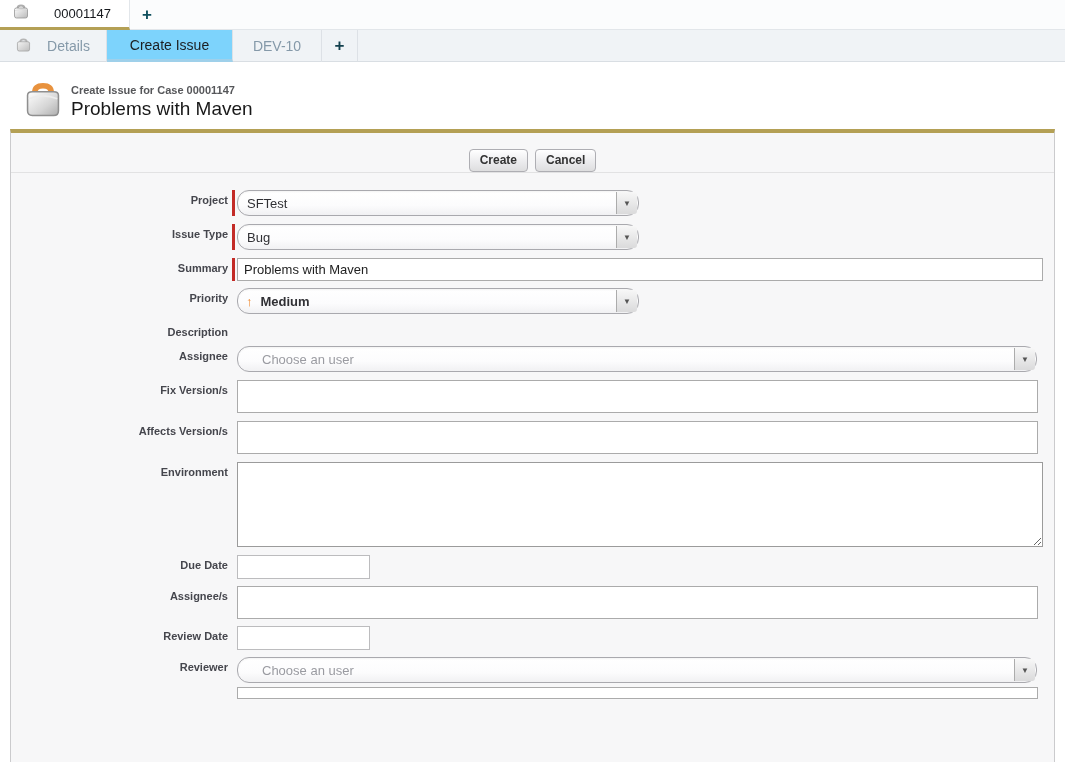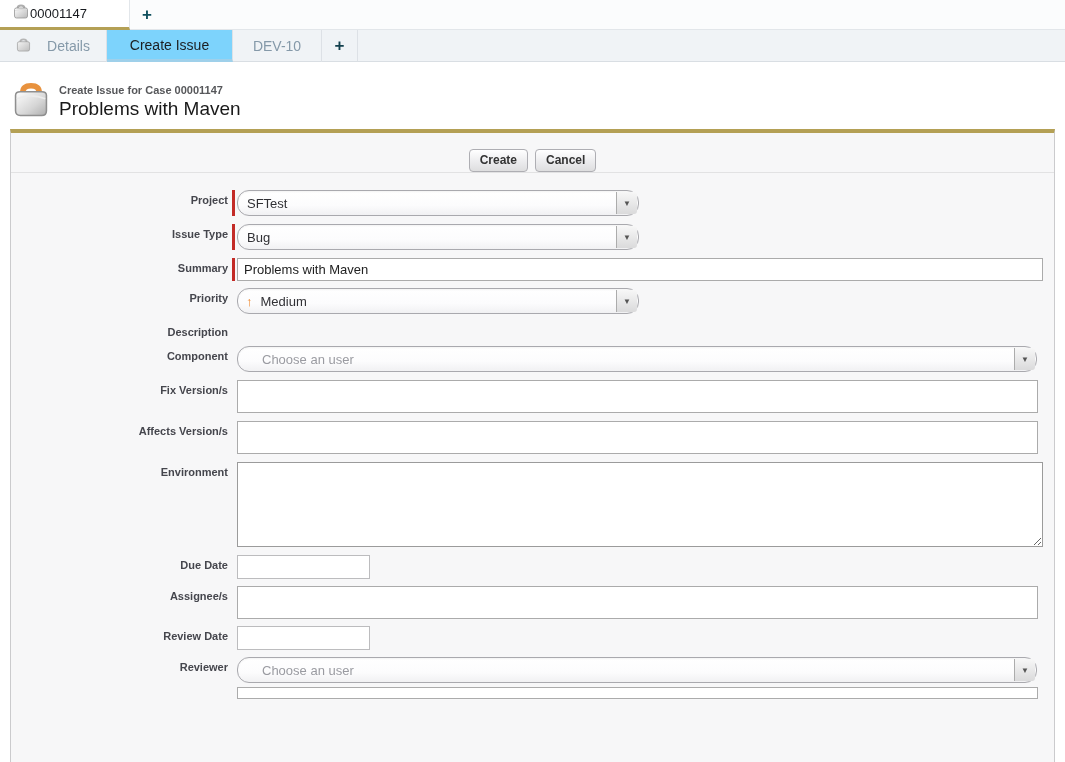--- a/index.html
+++ b/index.html
@@ -5,41 +5,41 @@
   * { margin:0; padding:0; box-sizing:border-box; }
   html,body { width:1065px; height:762px; overflow:hidden; background:#fff;
               font-family:"Liberation Sans", sans-serif; position:relative; }
 
   
   .top-row { position:absolute; top:0; left:0; width:1065px; height:30px;
              background:#fbfcfd; border-bottom:1px solid #e2e6ea; }
   .top-tab { position:absolute; left:0; top:0; width:130px; height:30px;
              background:#fff; border-right:1px solid #e2e6ea;
              border-bottom:3px solid #b4a055;
-             display:flex; align-items:center; gap:1px; padding-left:13px; cursor:pointer; }
+             display:flex; align-items:center; gap:25px; padding-left:13px; cursor:pointer; }
   .top-tab-label { font-size:13px; color:#16191d; }
   .add-btn { display:flex; align-items:center; justify-content:center;
              font-size:17px; font-weight:bold; color:#10505e; cursor:pointer; }
   .top-add { position:absolute; left:132px; top:0; width:30px; height:29px; }
 
   
   .sub-row { position:absolute; top:30px; left:0; width:1065px; height:32px;
              background:#f0f3f6; border-bottom:1px solid #d9dee3; }
   .sub-tab { position:absolute; top:0; height:32px; display:flex; align-items:center;
              justify-content:center; gap:16px; font-size:14px; color:#8599a9; cursor:pointer; }
   .sub-tab-details { left:0; width:107px; border-right:1px solid #dde1e6; }
   .sub-tab-active  { left:107px; width:126px; background:#7dd3fc;
                      border-right:1px solid #dde1e6; border-bottom:3px solid #9fd0ea;
                      color:#1c1e21; }
   .sub-tab-dev { left:233px; width:89px; border-right:1px solid #dde1e6; }
   .sub-add { position:absolute; left:322px; top:0; width:36px; height:31px;
              border-right:1px solid #dde1e6; color:#12404d; }
 
   
-  .page-header { position:absolute; top:82px; left:12px; display:flex; gap:9px; }
+  .page-header { position:absolute; top:82px; left:24px; display:flex; gap:9px; }
   .header-text { padding-top:2px; }
   .header-context { font-size:11px; font-weight:bold; color:#56575a; }
   .header-title   { font-size:19px; color:#191919; margin-top:2px; }
 
   
   .panel { position:absolute; top:129px; left:10px; width:1045px; height:640px;
            background:#f7f7f8; border-left:1px solid #cbcbcd; border-right:1px solid #cbcbcd;
            border-top:4px solid #b4a055; }
   .button-row { height:40px; border-bottom:1px solid #e2e2e3;
                 display:flex; align-items:flex-end; justify-content:center; gap:7px; }
@@ -66,21 +66,21 @@
   .select-box.placeholder .value { color:#9a9ba1; padding-left:9px; }
   .select-arrow { position:absolute; right:1px; top:1px; width:21px; height:22px;
                   border-left:1px solid #acacac; border-radius:0 3px 3px 0;
                   background:linear-gradient(#f7f7f7, #dadadb);
                   display:flex; align-items:center; justify-content:center;
                   font-size:8px; color:#555; }
   .w-select { width:402px; }
   .w-wide   { width:800px;padding-left:15px; }
   .priority-icon { margin-left:8px; color:#ee8223; font-weight:bold; font-size:13px;
                    line-height:1; }
-  .priority-icon + .value { padding-left:8px; }
+  .priority-icon + .value { padding-left:8px;font-weight:bold; }
 
   .text-input { width:806px; height:23px; border:1px solid #ababab; background:#fff;
                 font-family:inherit; font-size:13px; color:#222; padding:0 6px; }
   .big-textarea { width:806px; height:85px; border:1px solid #9b9b9b; background:#fff;
                   font-family:inherit; font-size:12px; color:#222; padding:2px 5px;
                   resize:both; }
   .multibox { width:801px; height:33px; border:1px solid #ababab; background:#fff;
               font-family:inherit; font-size:12px; color:#222; padding:2px 5px;
               resize:none; }
   .date-input { width:133px; height:24px; border:1px solid #bcbcbe; background:#fff;
@@ -198,21 +198,21 @@
         <span class="select-arrow">▼</span>
       </div>
     </div>
 
     <div class="form-row">
       <div class="field-label">Description</div>
       <div class="bar-slot"></div>
     </div>
 
     <div class="form-row">
-      <div class="field-label">Component</div>
+      <div class="field-label">Assignee</div>
       <div class="bar-slot"></div>
       <div class="select-box placeholder w-wide">
         <span class="value">Choose an user</span>
         <span class="select-arrow">▼</span>
       </div>
     </div>
 
     <div class="form-row">
       <div class="field-label">Fix Version/s</div>
       <div class="bar-slot"></div>

